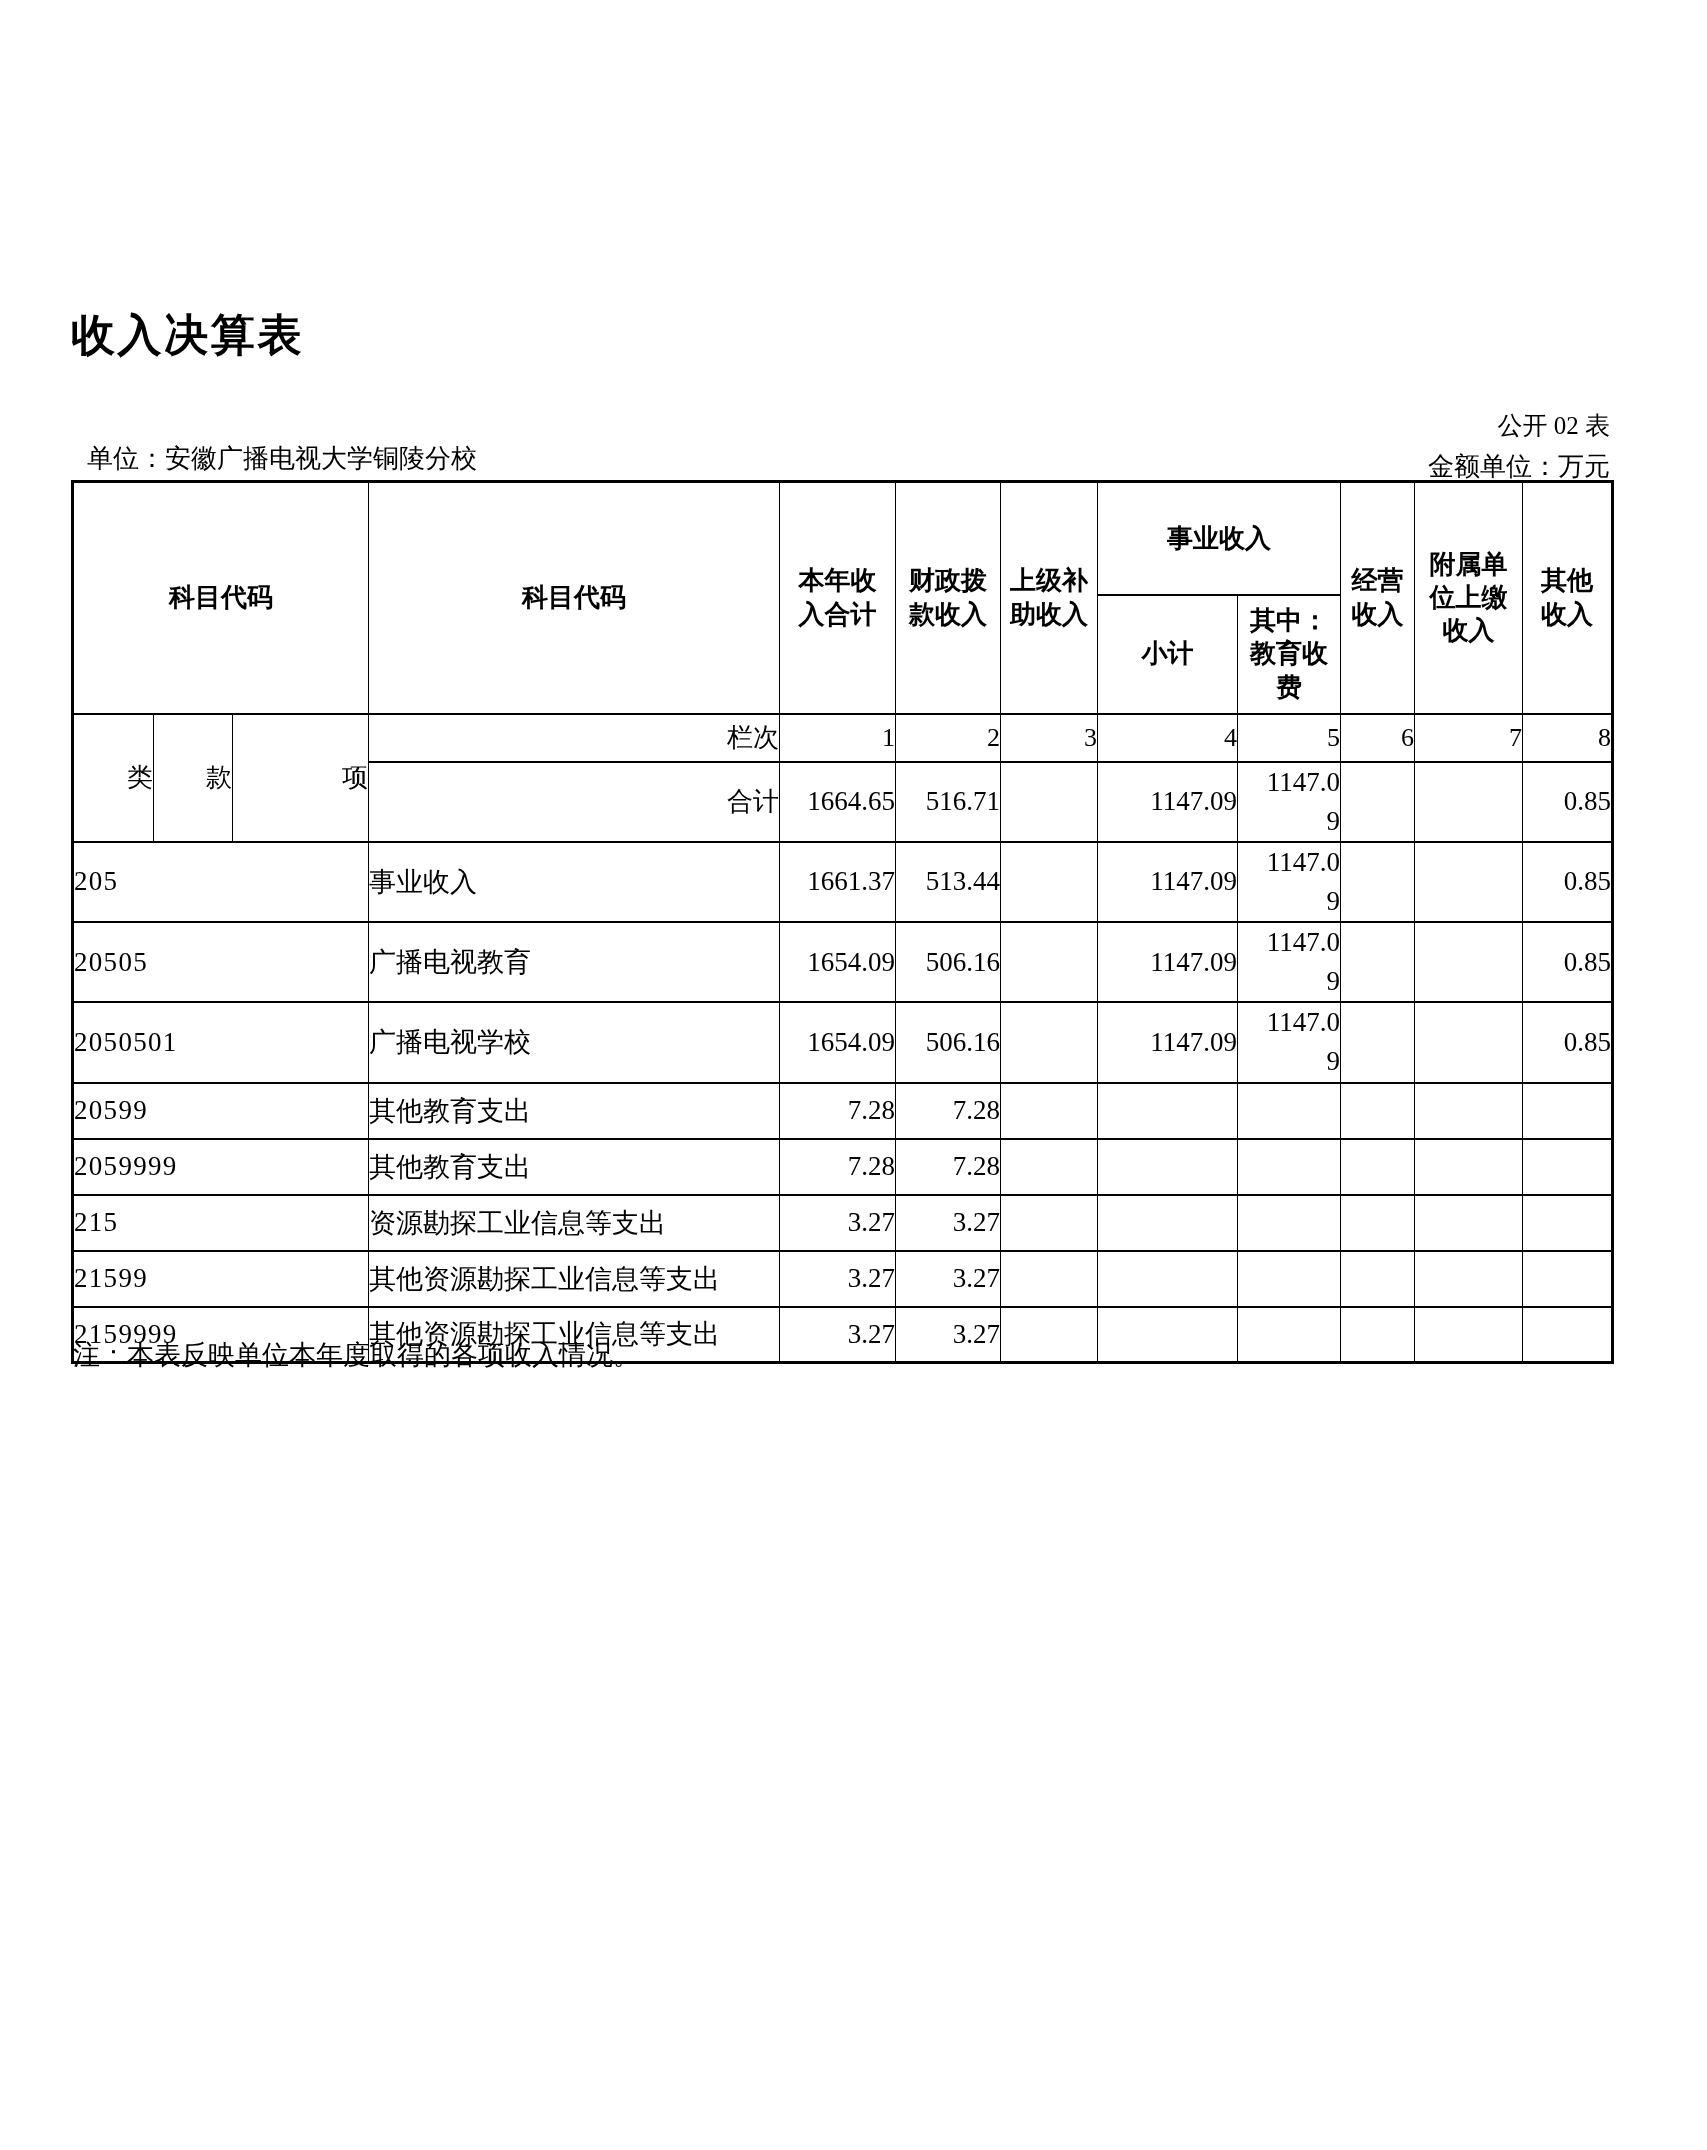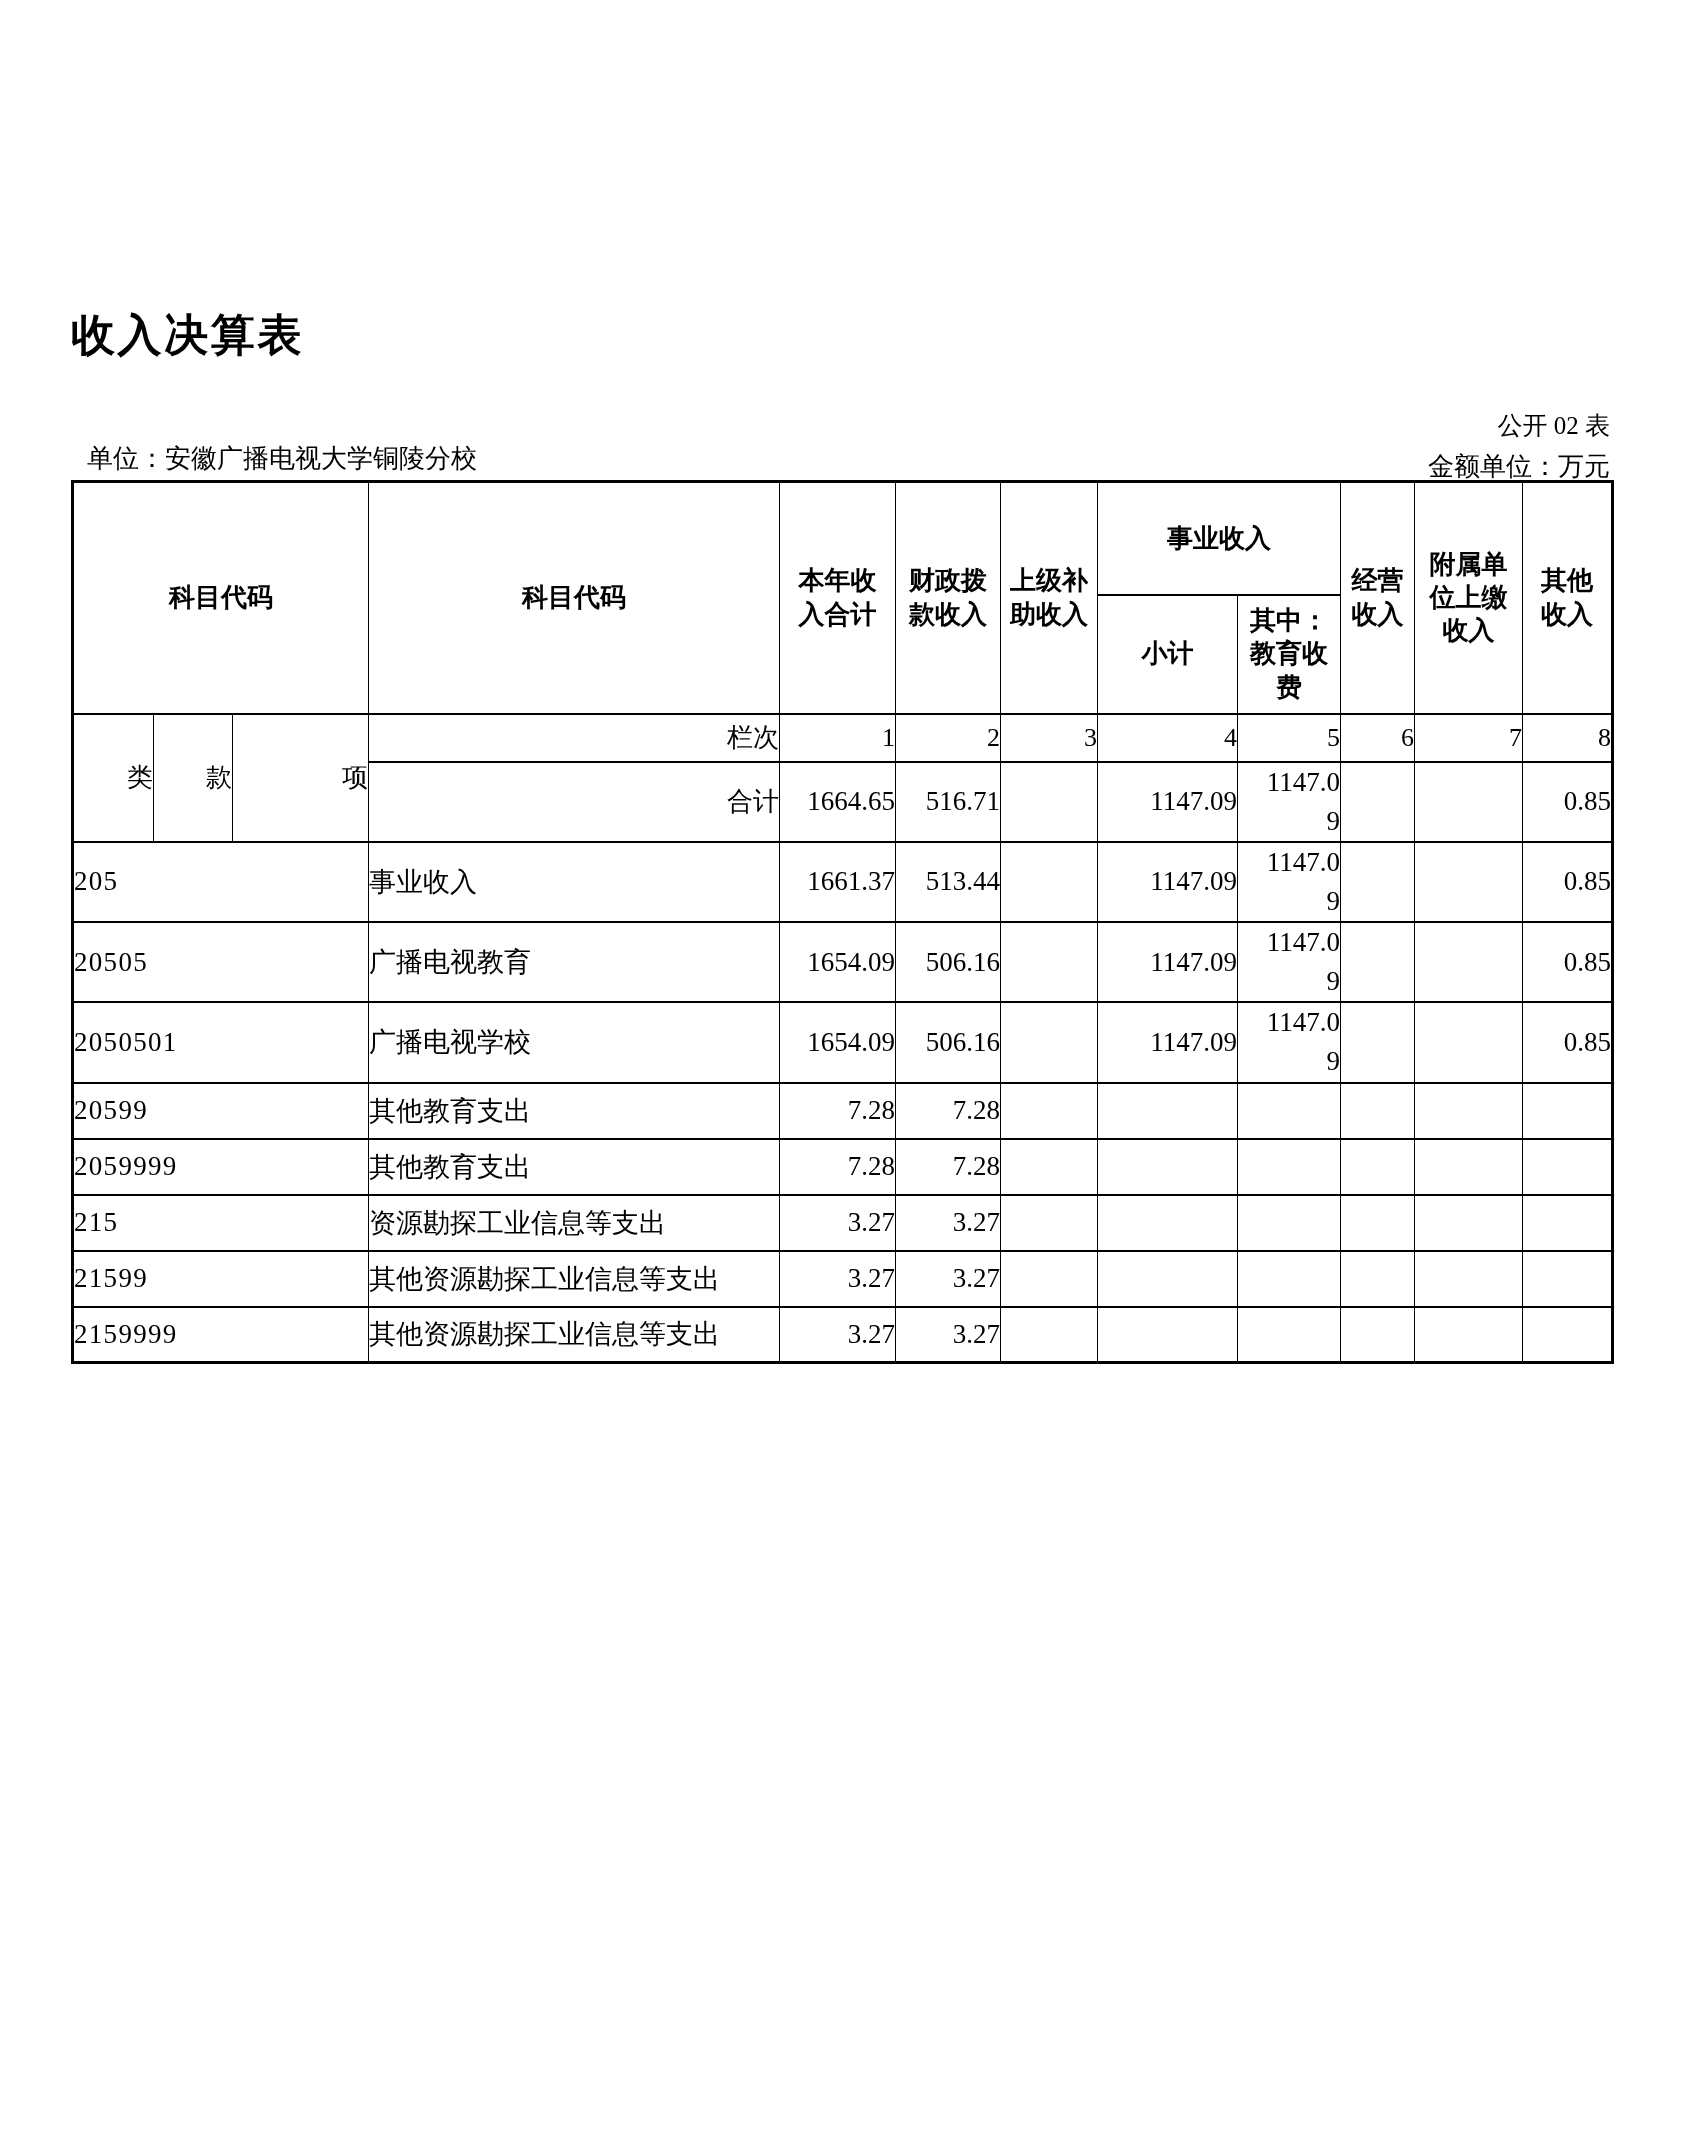--- a/index.html
+++ b/index.html
@@ -283,15 +283,16 @@
       <td class="num"></td>
       <td class="num"></td>
       <td class="num"></td>
       <td class="num"></td>
       <td class="num"></td>
       <td class="num"></td>
     </tr>
   </tbody>
     </table>
 
+  <div class="footer-note">注：本表反映单位本年度取得的各项收入情况。</div>
 
 </div>
 
 
 </body></html>

